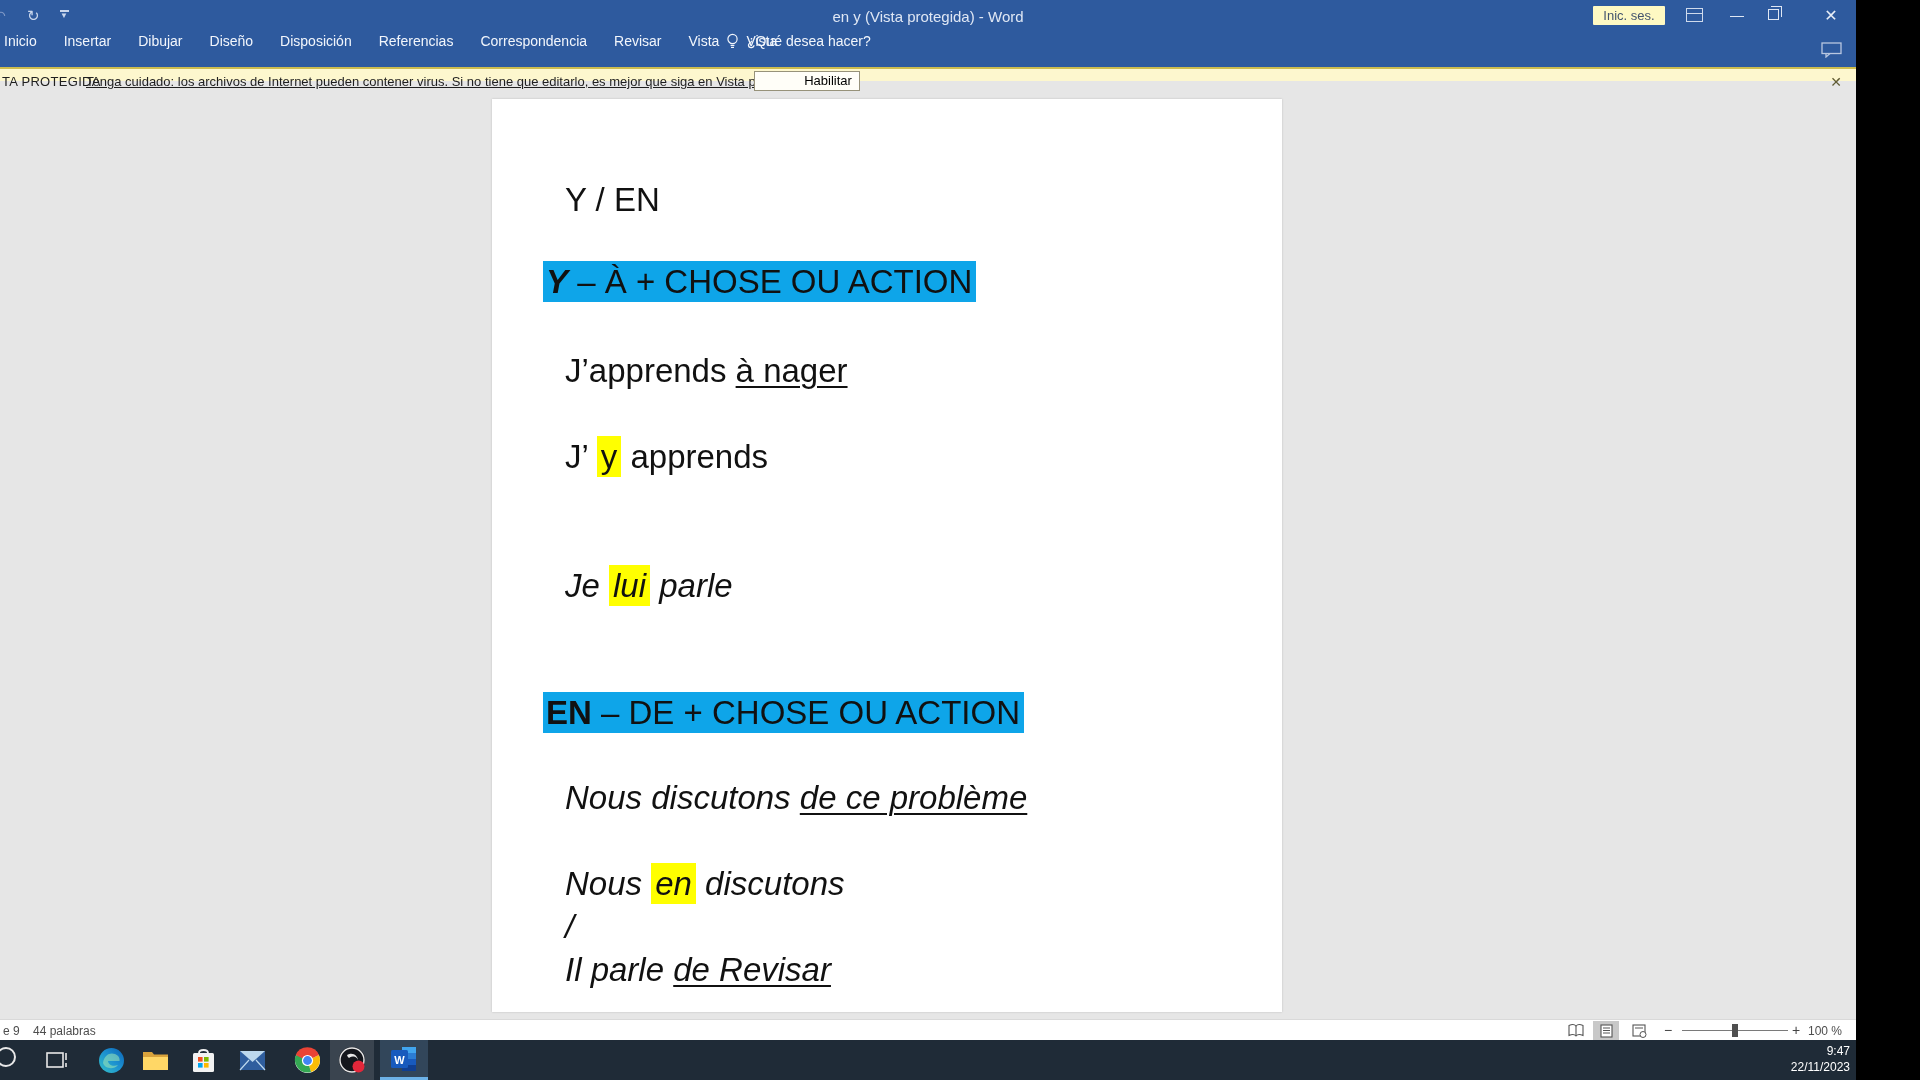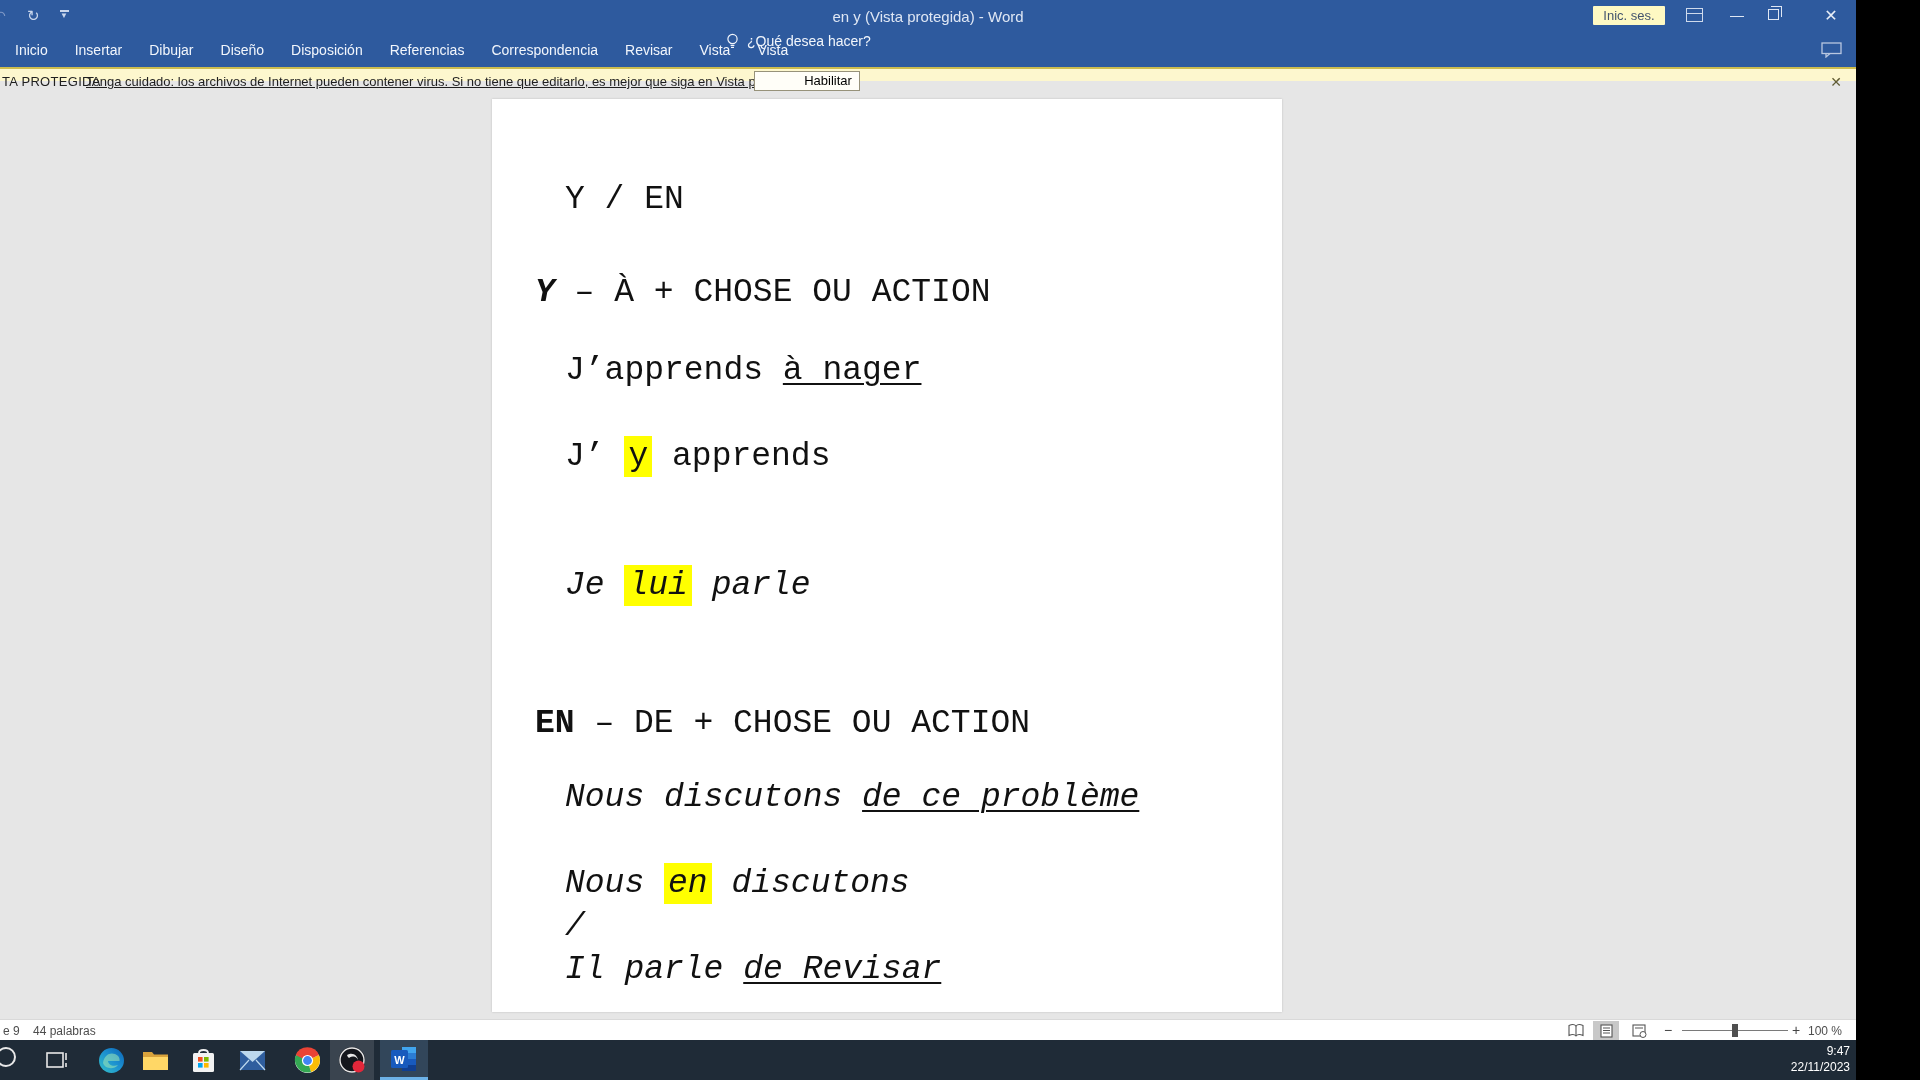--- a/index.html
+++ b/index.html
@@ -27,21 +27,21 @@
   .btn-min { position:absolute; left:1725px; top:6px; width:24px; height:20px; color:#dfe7f4;
              font-size:14px; text-align:center; line-height:18px; }
   .btn-restore { position:absolute; left:1768px; top:9px; width:11px; height:11px; border:1px solid #dfe7f4; }
   .btn-restore::before { content:""; position:absolute; left:2px; top:-4px; width:10px; height:10px;
              border:1px solid #dfe7f4; border-left:none; border-bottom:none; }
   .btn-close { position:absolute; left:1816px; top:4px; width:30px; height:24px; color:#e8eef7;
              font-size:16px; text-align:center; line-height:24px; }
 
   
   .ribbon { position:absolute; left:0; top:33px; width:1856px; height:34px; background:#2e5a9e; }
-  .tabs { position:absolute; left:15px; top:0; height:34px; display:flex; align-items:center; gap:27px; }
+  .tabs { position:absolute; left:4px; top:0; height:34px; display:flex; gap:27px; }
   .tab { color:#f2f6fc; font-size:14px; white-space:nowrap; }
   .help-group { position:absolute; left:726px; top:0; height:34px; display:flex; align-items:flex-start; gap:8px; }
   .bulb { width:13px; height:17px; }
   .help-text { color:#f2f6fc; font-size:14px; white-space:nowrap; }
   .comment-icon { position:absolute; left:1821px; top:9px; width:21px; height:16px; }
 
   
   .protected-bar { position:absolute; left:0; top:67px; width:1856px; height:14px; background:#fdf7ce;
                    border-top:2px solid #cdbd4e; }
   .pv-label { position:absolute; left:2px; top:5px; font-size:13px; color:#1f1f1f; letter-spacing:0.3px; }
@@ -49,24 +49,24 @@
                 text-decoration:underline; white-space:nowrap; }
   .pv-button { position:absolute; left:754px; top:2px; width:106px; height:20px; background:#fffef8;
                border:1px solid #97927a; font-size:13px; color:#000000; text-align:center; line-height:18px;padding-left:42px; }
   .pv-close { position:absolute; left:1826px; top:3px; width:20px; height:20px; color:#5f5b33;
               font-size:14px; text-align:center; line-height:20px; }
 
   
   .doc-area { position:absolute; left:0; top:93px; width:1856px; height:926px; background:#e6e6e6; overflow:hidden; }
   .page { position:absolute; left:492px; top:6px; width:790px; height:913px; background:#ffffff;
           box-shadow:0 0 2px rgba(0,0,0,0.18); }
-  .doc-line { position:absolute; left:565px; font-family:Liberation Mono, monospace; font-size:33px;
+  .doc-line { position:absolute; left:565px; font-family:Liberation Sans, sans-serif; font-size:33px;
               line-height:43px; color:#111; white-space:pre; }
   .doc-line .run { white-space:pre; }
-  .sel { background:#ffffff; padding:11px 4px 0 3px; left:532px; line-height:41px; }
+  .sel { background:#0ea5e9; padding:0 4px 0 3px; left:543px; line-height:41px; }
   .it { font-style:italic; }
   .bd { font-weight:bold; }
   .bi { font-weight:bold; font-style:italic; }
   .ul { text-decoration:underline; text-decoration-thickness:2px; text-underline-offset:4px; }
   .hl { background:#ffff00; padding:2px 4px; }
 
   
   .statusbar { position:absolute; left:0; top:1019px; width:1856px; height:21px; background:#ffffff;
                border-top:1px solid #d9d9d9; font-size:12px; color:#4d4d4d; }
   .sb-page { position:absolute; left:3px; top:4px; }

